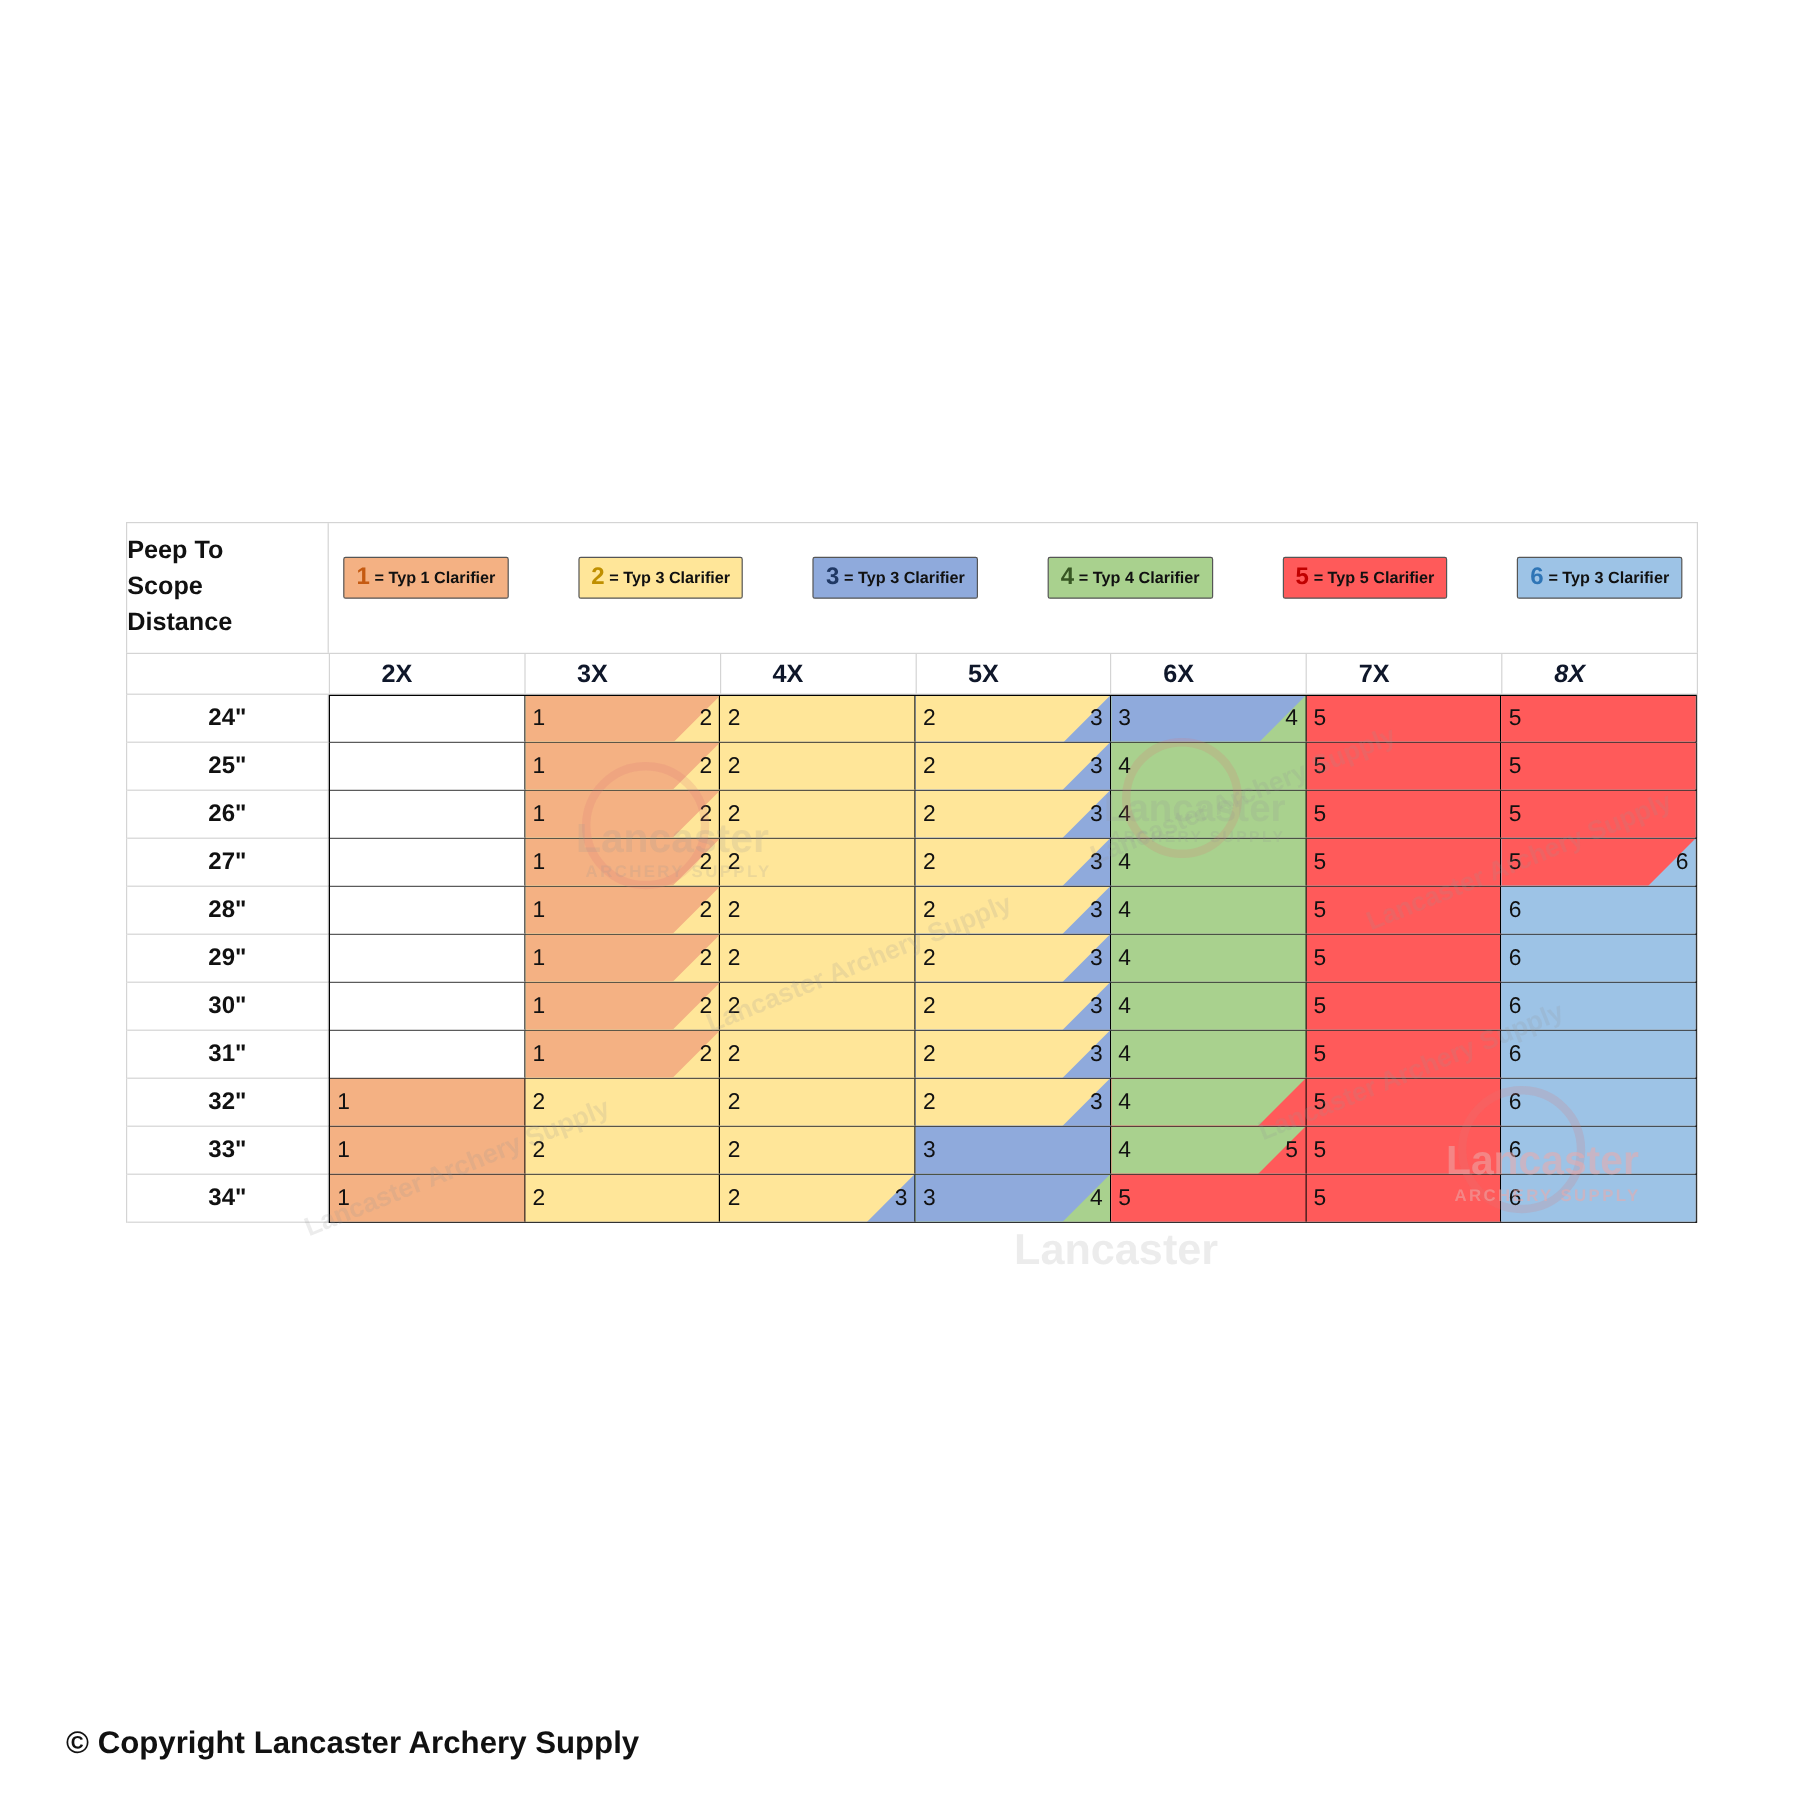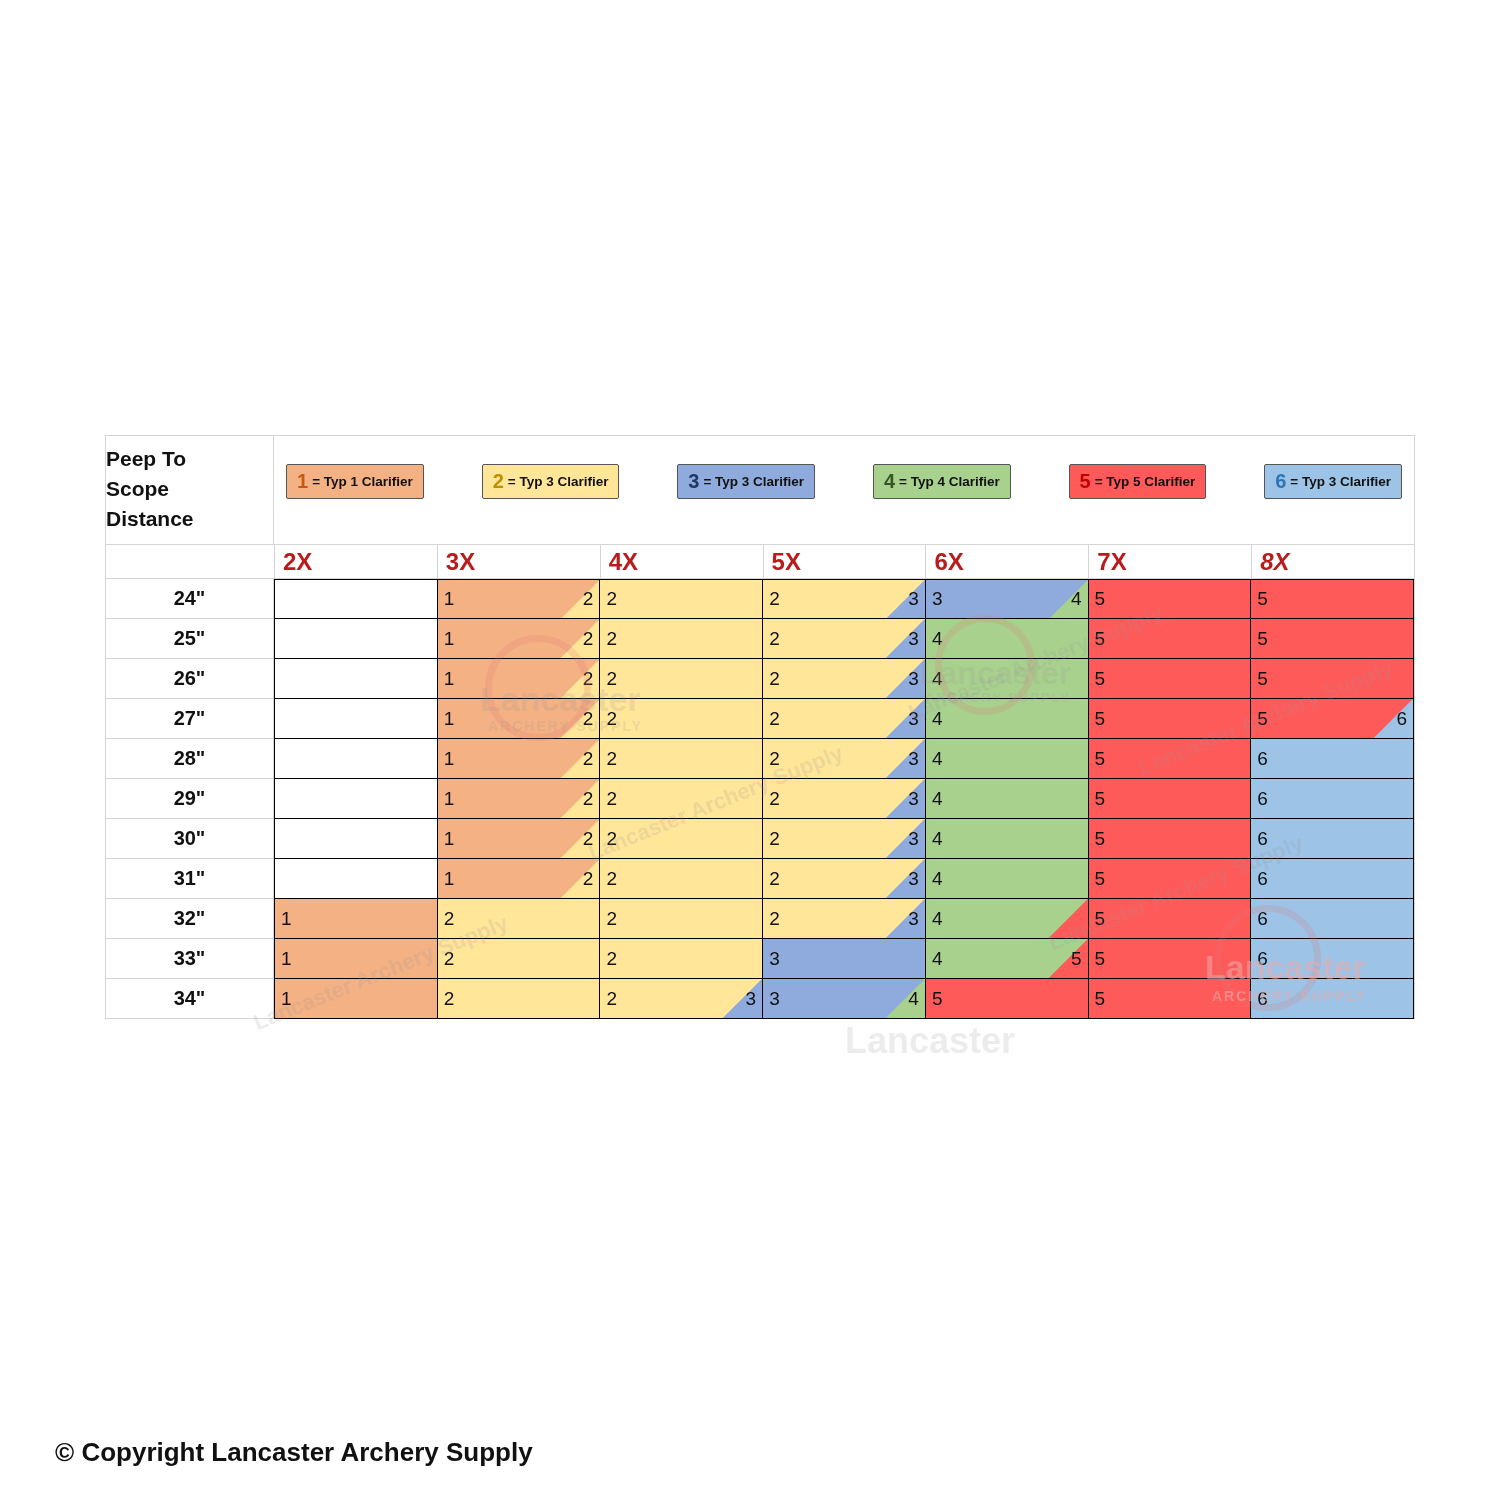--- a/index.html
+++ b/index.html
@@ -102,23 +102,24 @@
     flex: 0 0 168px;
     border-right: 1px solid #d4d4d4;
   }
   .colhead {
     flex: 1 1 0;
     border-right: 1px solid #d4d4d4;
     display: flex;
     align-items: center;
     padding-left: 8px;
     box-sizing: border-box;
-    font-size: 24px;
-    font-weight: bold;
-    color: #b91c1c;
+    font-size: 21px;
+    font-weight: bold;
+    color: #0f172a;
+    margin-left: 35px;
   }
   .colhead:last-child { border-right: none; font-style: italic; }
 
   
   .grid-row {
     display: flex;
     border-left: 1px solid #d4d4d4;
     border-right: 1px solid #d4d4d4;
     height: 40px;
   }

